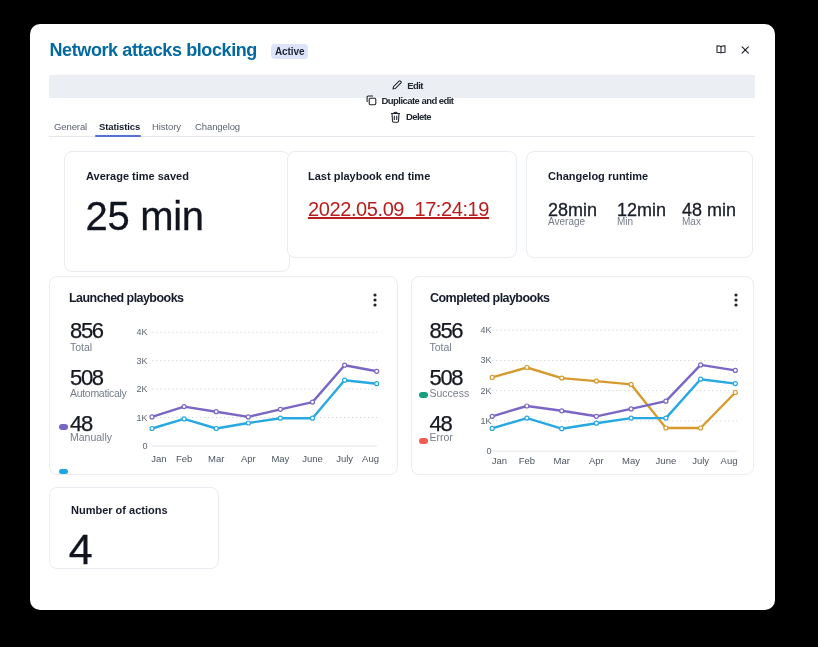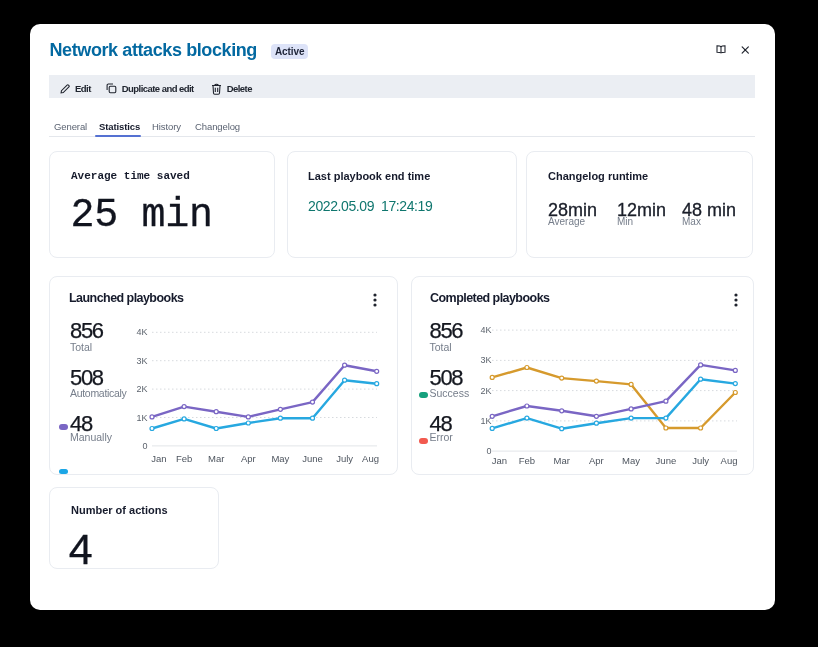--- a/index.html
+++ b/index.html
@@ -2,21 +2,21 @@
 <html><head>
 <meta charset="utf-8">
 <style>
   * { margin:0; padding:0; box-sizing:border-box; }
   html,body { width:818px; height:647px; background:#000; overflow:hidden; }
   body { font-family:"Liberation Sans", sans-serif; position:relative; }
   .main { position:absolute; left:30px; top:24px; width:745px; height:586px; background:#fff; border-radius:10px; }
   .abs { position:absolute; }
   .h1 { font-size:18px; font-weight:bold; color:#0369a1; letter-spacing:-0.4px; }
   .badge { background:#dde3f8; color:#1e2438; font-size:10px; font-weight:bold; border-radius:4px; padding:2.5px 4px 2px; line-height:1; letter-spacing:-0.1px; }
-  .toolbar { left:19px; top:51px; width:706px; height:23px; background:#ebeef3; border-radius:0; display:flex; align-items:center; font-size:9.5px; letter-spacing:-0.55px; font-weight:bold; color:#20252f; }
+  .toolbar { left:19px; top:51px; width:706px; height:23px; background:#ebeef3; border-radius:0; display:flex; align-items:center; font-size:9.5px; letter-spacing:-0.55px; font-weight:bold; color:#20252f;flex-direction:column; }
   .toolbar .btn { display:flex; align-items:center; gap:5px; margin-left:11px; padding-top:4.5px; }
   .tabs { left:19px; top:89px; width:706px; height:24px; border-bottom:1px solid #e4e7ec; font-size:9.5px; letter-spacing:-0.1px; color:#5b6372; }
   .tab { position:absolute; top:8px; }
   .tab.active { color:#161b2c; font-weight:bold; }
   .tabunderline { position:absolute; left:45.7px; top:22px; width:46.3px; height:2px; background:#5571d2; border-radius:1px; }
   .card { position:absolute; background:#fff; border:1px solid #e9ecf1; border-radius:8px; }
   .ct { position:absolute; font-size:11px; font-weight:bold; color:#161b2c; }
   .gray { color:#757d8a; }
   svg text { font-family:"Liberation Sans", sans-serif; }
   .med { -webkit-text-stroke:0.3px currentColor; }
@@ -58,27 +58,27 @@
   </div>
 
   <div class="abs tabs">
     <span class="tab" style="left:5px;">General</span>
     <span class="tab active" style="left:50px;">Statistics</span>
     <span class="tab" style="left:103px;">History</span>
     <span class="tab" style="left:146px;">Changelog</span>
     <div class="tabunderline"></div>
   </div>
 
-  <div class="card" style="left:19px; top:127px; width:226px; height:107px;font-family:Liberation Mono, monospace;">
+  <div class="card" style="left:34px; top:127px; width:226px; height:121px;">
     <div class="ct" style="left:21px; top:18.4px;">Average time saved</div>
     <div class="abs med" style="left:20.5px; top:43.6px; font-size:40px; color:#11141f; letter-spacing:-0.3px; line-height:1;">25 min</div>
   </div>
   <div class="card" style="left:257px; top:127px; width:230px; height:107px;">
     <div class="ct" style="left:20px; top:18.4px;">Last playbook end time</div>
-    <div class="abs" style="left:20px; top:47.2px; font-size:14px; color:#0f766e; letter-spacing:-0.4px; line-height:1;">2022.05.09&nbsp; 17:24:19</div>
+    <div class="abs" style="left:20px; top:47.2px; font-size:20px; color:#b91c1c; letter-spacing:-0.4px; line-height:1;text-decoration:underline;">2022.05.09&nbsp; 17:24:19</div>
   </div>
   <div class="card" style="left:496px; top:127px; width:227px; height:107px;">
     <div class="ct" style="left:21px; top:18.4px;">Changelog runtime</div>
     <div class="abs med" style="left:21px; top:48.6px; font-size:18px; color:#1a1e29; line-height:1;">28min</div>
     <div class="abs gray" style="left:21px; top:65.4px; font-size:10px; line-height:1;">Average</div>
     <div class="abs med" style="left:90px; top:48.6px; font-size:18px; color:#1a1e29; line-height:1;">12min</div>
     <div class="abs gray" style="left:90px; top:65.4px; font-size:10px; line-height:1;">Min</div>
     <div class="abs med" style="left:155px; top:48.6px; font-size:18px; color:#1a1e29; line-height:1;">48 min</div>
     <div class="abs gray" style="left:155px; top:65.4px; font-size:10px; line-height:1;">Max</div>
   </div>

